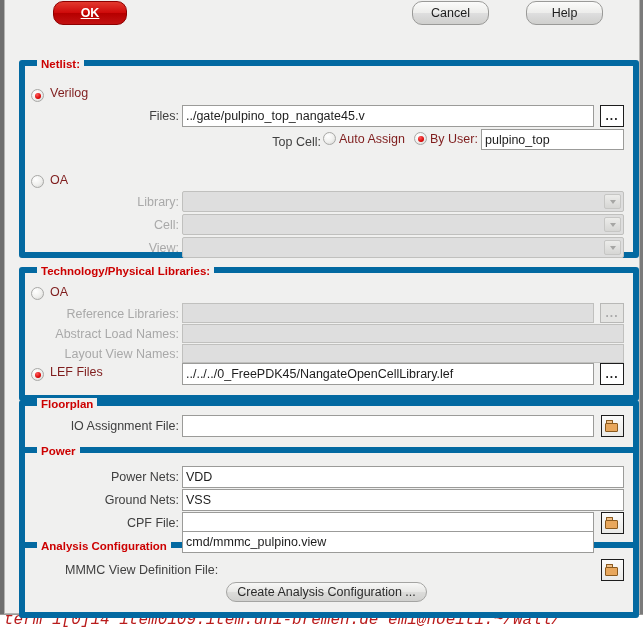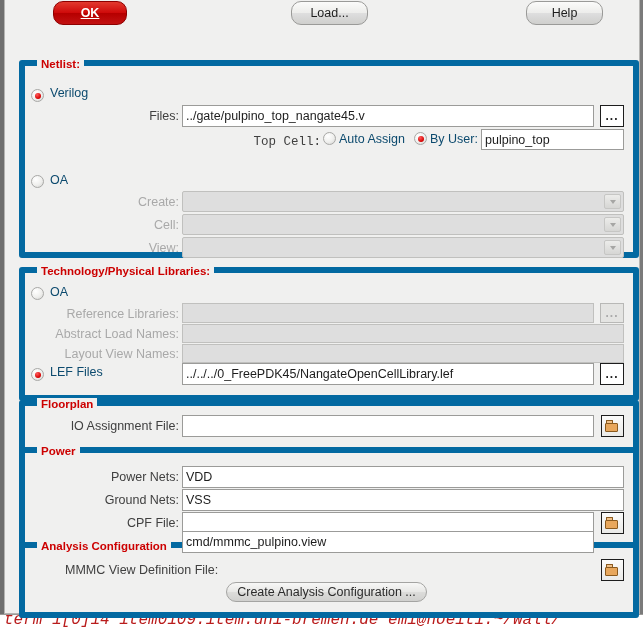--- a/index.html
+++ b/index.html
@@ -78,21 +78,21 @@
     width: 13px; height: 13px; border-radius: 50%;
     background: radial-gradient(circle at 35% 30%, #ffffff 0%, #efefed 55%, #d2d2d0 100%);
     border: 1px solid #a8a8a6;
     box-sizing: border-box;
   }
   .radio.on::after {
     content:""; position:absolute; left:2.5px; top:2.5px;
     width:6px; height:6px; border-radius:50%;
     background: radial-gradient(circle at 35% 30%, #ff5a5a 0%, #d40000 70%, #a40000 100%);
   }
-  .radio-lbl { position:absolute; font-size:12.5px; color:#0c4a6e; white-space:nowrap; }
+  .radio-lbl { position:absolute; font-size:12.5px; color:#7f1d1d; white-space:nowrap; }
 
   .field {
     position: absolute;
     background: #ffffff;
     border: 1px solid #9b9b99;
     box-sizing: border-box;
     font-size: 12.5px;
     color: #1d1d1d;
     display: flex; align-items: center;
     padding-left: 3px;
@@ -226,31 +226,31 @@
         <div class="legend">Netlist:</div>
       </div>
 
       <div class="radio on" style="left:26px; top:53px;"></div>
       <div class="radio-lbl" style="left:45px; top:50px;">Verilog</div>
 
       <div class="lbl" style="left:96px; top:73px; width:78px;">Files:</div>
       <div class="field" style="left:177px; top:69px; width:412px; height:22px;">../gate/pulpino_top_nangate45.v</div>
       <div class="btn-dots" style="left:595px; top:69px; width:24px; height:22px;">...</div>
 
-      <div class="lbl" style="left:234px; top:99px; width:82px;font-family:Liberation Mono, monospace;">Top Cell:</div>
+      <div class="lbl" style="left:234px; top:99px; width:82px;">Top Cell:</div>
       <div class="radio" style="left:318px; top:96px;"></div>
       <div class="radio-lbl" style="left:334px; top:96px;">Auto Assign</div>
       <div class="radio on" style="left:409px; top:96px;"></div>
       <div class="radio-lbl" style="left:425px; top:96px;">By User:</div>
       <div class="field" style="left:476px; top:93px; width:143px; height:21px;">pulpino_top</div>
 
       <div class="radio" style="left:26px; top:139px;"></div>
       <div class="radio-lbl" style="left:45px; top:137px;">OA</div>
 
-      <div class="lbl dis" style="left:76px; top:159px; width:98px;">Create:</div>
+      <div class="lbl dis" style="left:76px; top:159px; width:98px;">Library:</div>
       <div class="combo" style="left:177px; top:155px; width:442px; height:21px;">
         <span class="arrow"></span>
       </div>
 
       <div class="lbl dis" style="left:76px; top:182px; width:98px;">Cell:</div>
       <div class="combo" style="left:177px; top:178px; width:442px; height:21px;">
         <span class="arrow"></span>
       </div>
 
       <div class="lbl dis" style="left:76px; top:205px; width:98px;">View:</div>
@@ -313,24 +313,24 @@
         <span class="folder-glyph"></span>
       </div>
       <div class="analysis-btn" style="left:221px; top:546px; width:201px; height:20px;">Create Analysis Configuration ...</div>
 
       <div class="bottombar">
         <div class="push-btn primary" style="left:48px; top:11px; width:74px; height:24px;">
             <span><u>OK</u></span>
           </div>
 
 
-        <div class="push-btn" style="left:286px; top:11px; width:77px; height:24px;">
-            <span>Load...</span>
+
+        <div class="push-btn" style="left:407px; top:11px; width:77px; height:24px;">
+            <span>Cancel</span>
           </div>
-
 
         <div class="push-btn" style="left:521px; top:11px; width:77px; height:24px;">
             <span>Help</span>
           </div>
       </div>
 
     </div>
   </div>
 </div>
 

